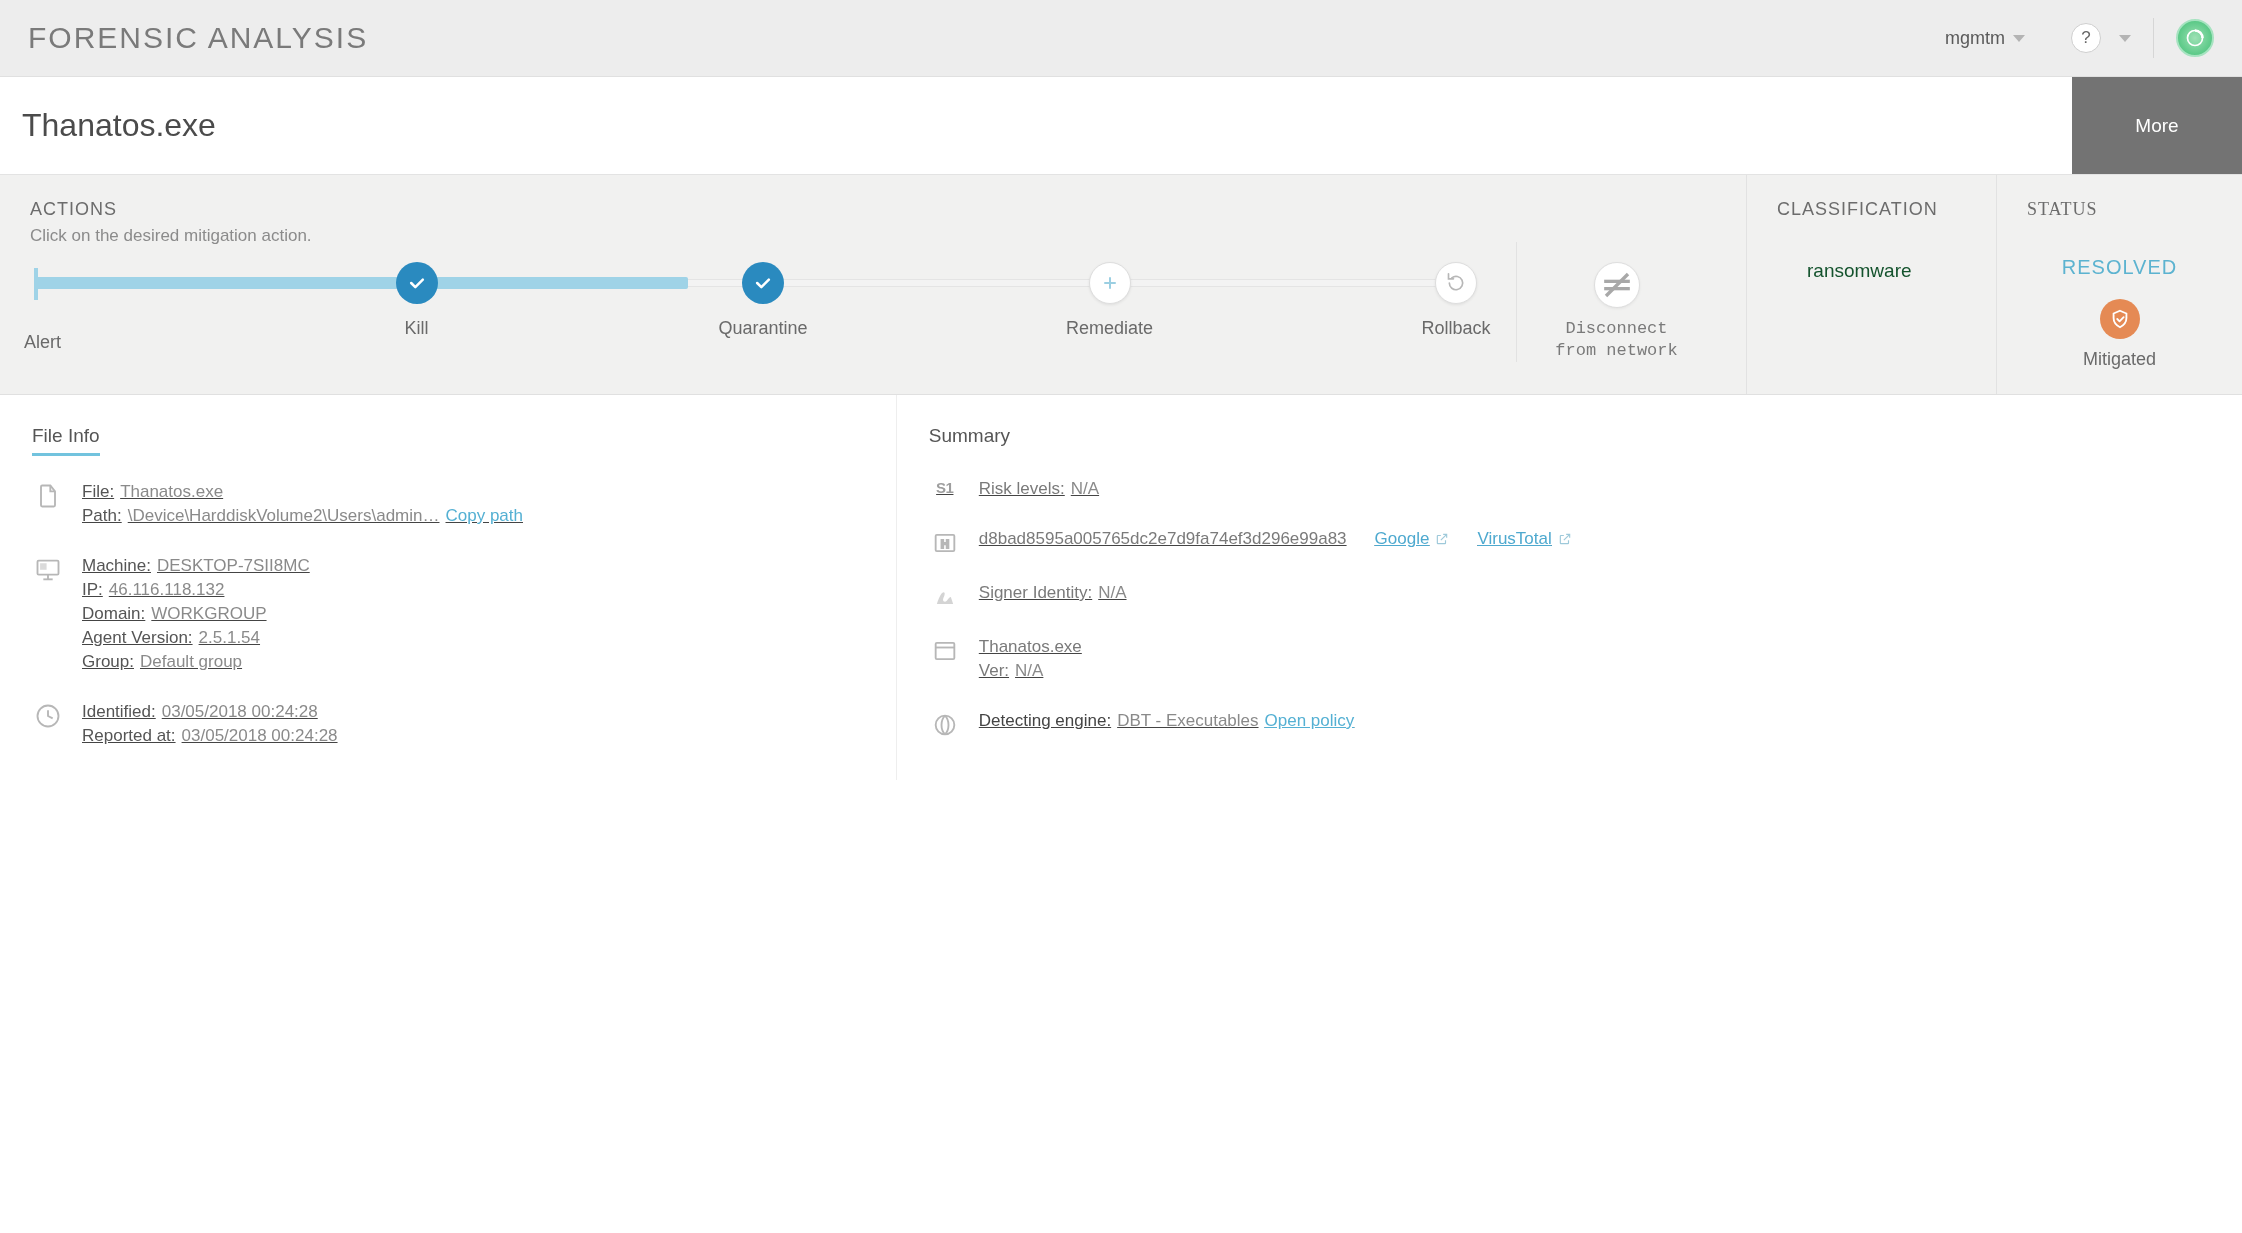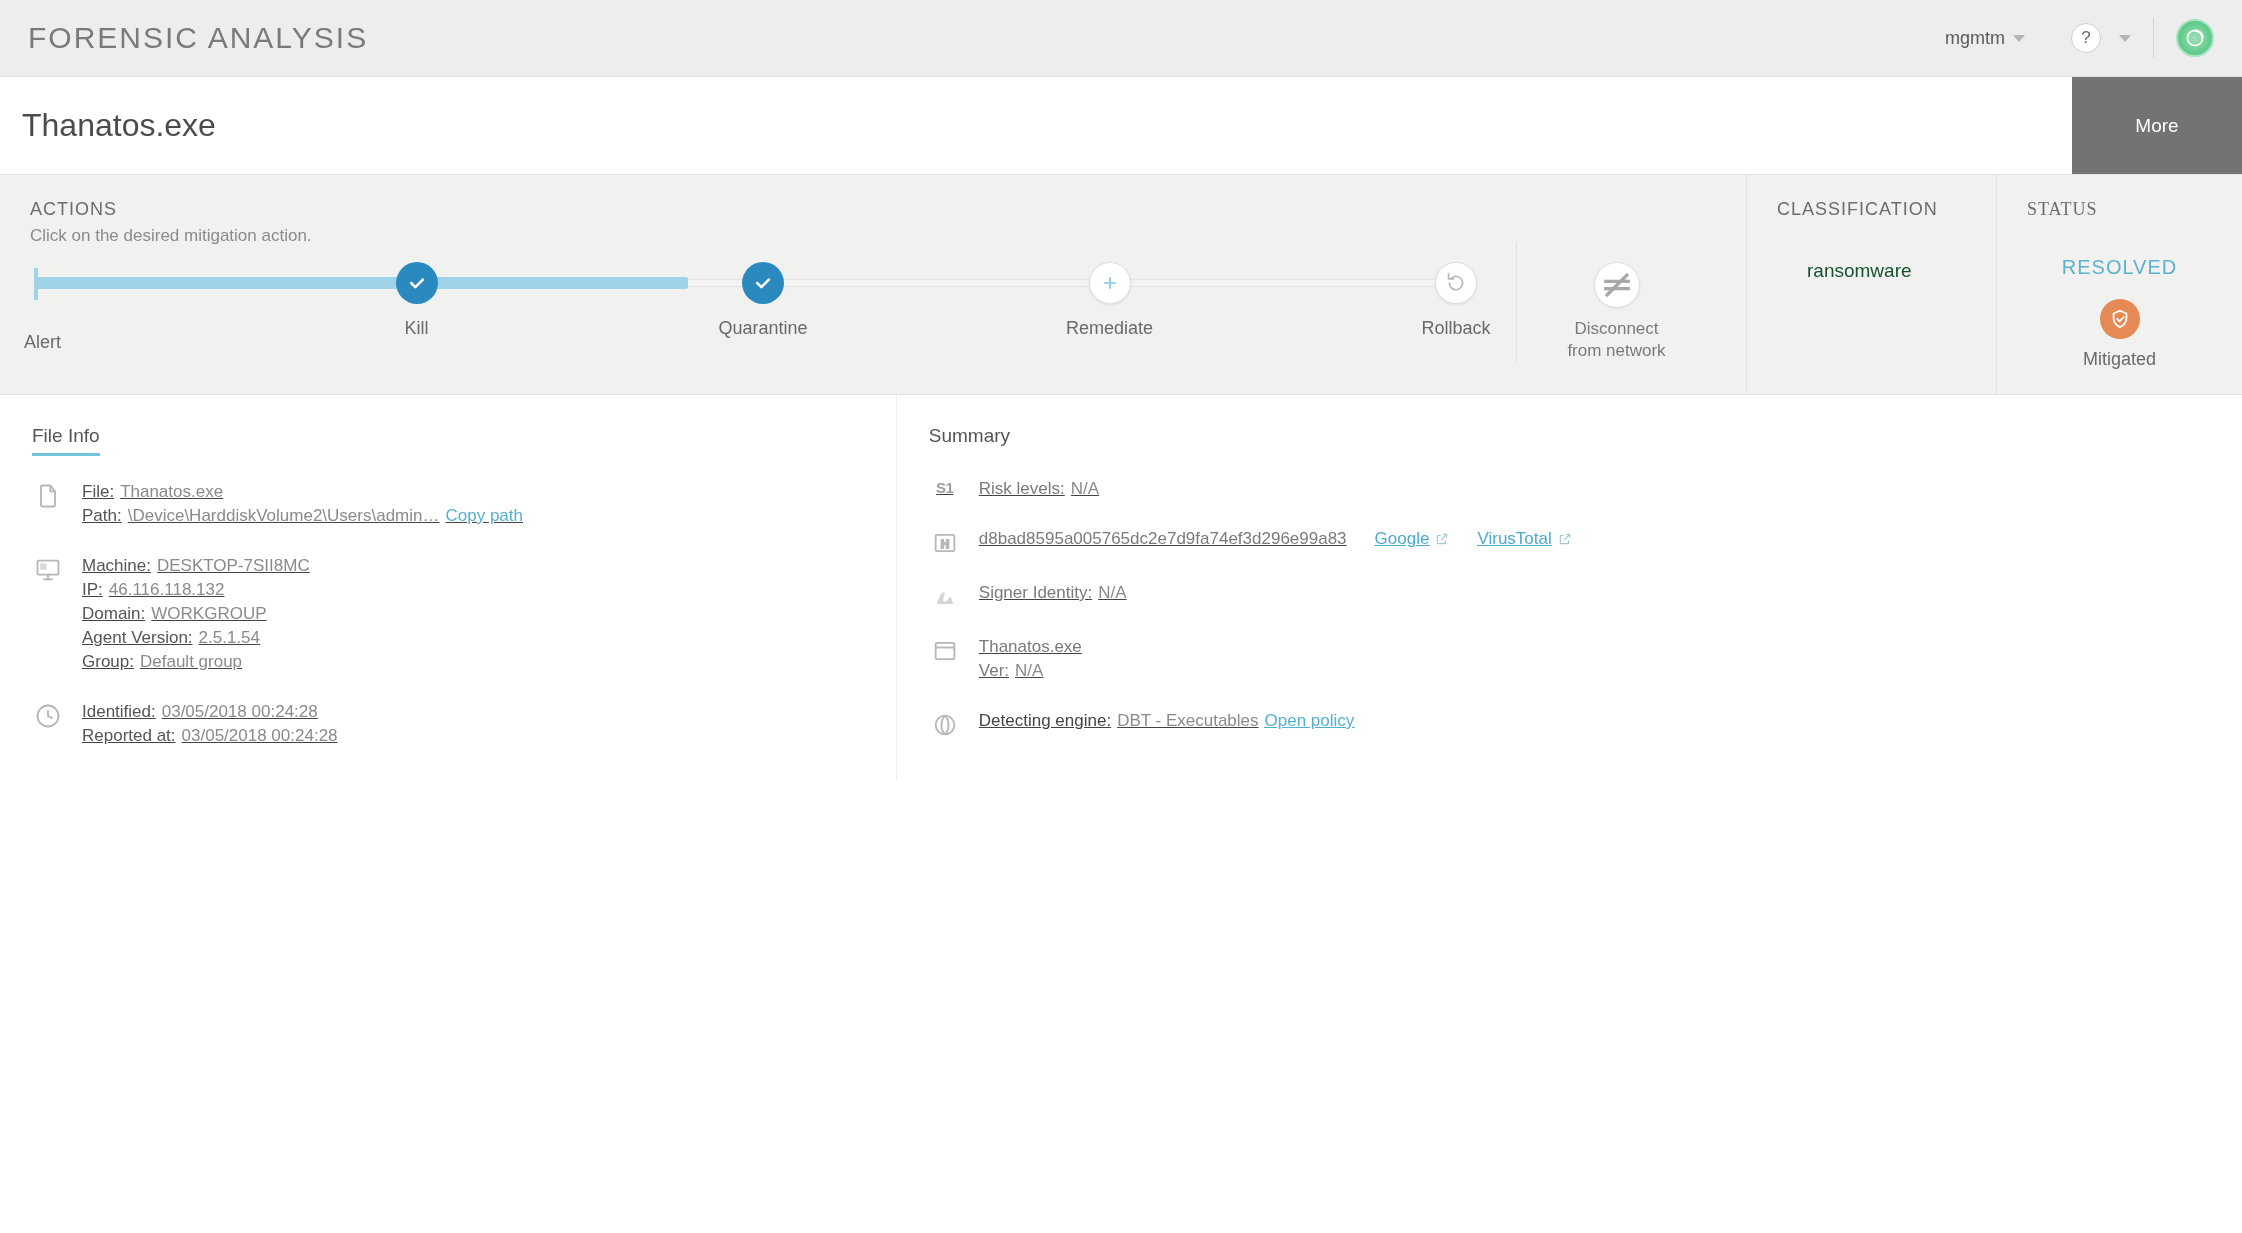--- a/index.html
+++ b/index.html
@@ -179,20 +179,21 @@
   .disconnect-col {
     width: 200px;
     display: flex;
     flex-direction: column;
     align-items: center;
     border-left: 1px solid #e2e2e2;
     padding: 0 14px;
     margin-top: -20px;
     padding-top: 20px;
     cursor: pointer;
+    font-family: Liberation Mono, monospace;
   }
   .disconnect-btn {
     width: 46px; height: 46px; border-radius: 50%;
     background: #fff;
     border: 1px solid #dedede;
     box-shadow: 0 1px 3px rgba(0,0,0,0.06);
     display: flex; align-items: center; justify-content: center;
     color: #a8a8a8;
     margin-bottom: 10px;
   }

